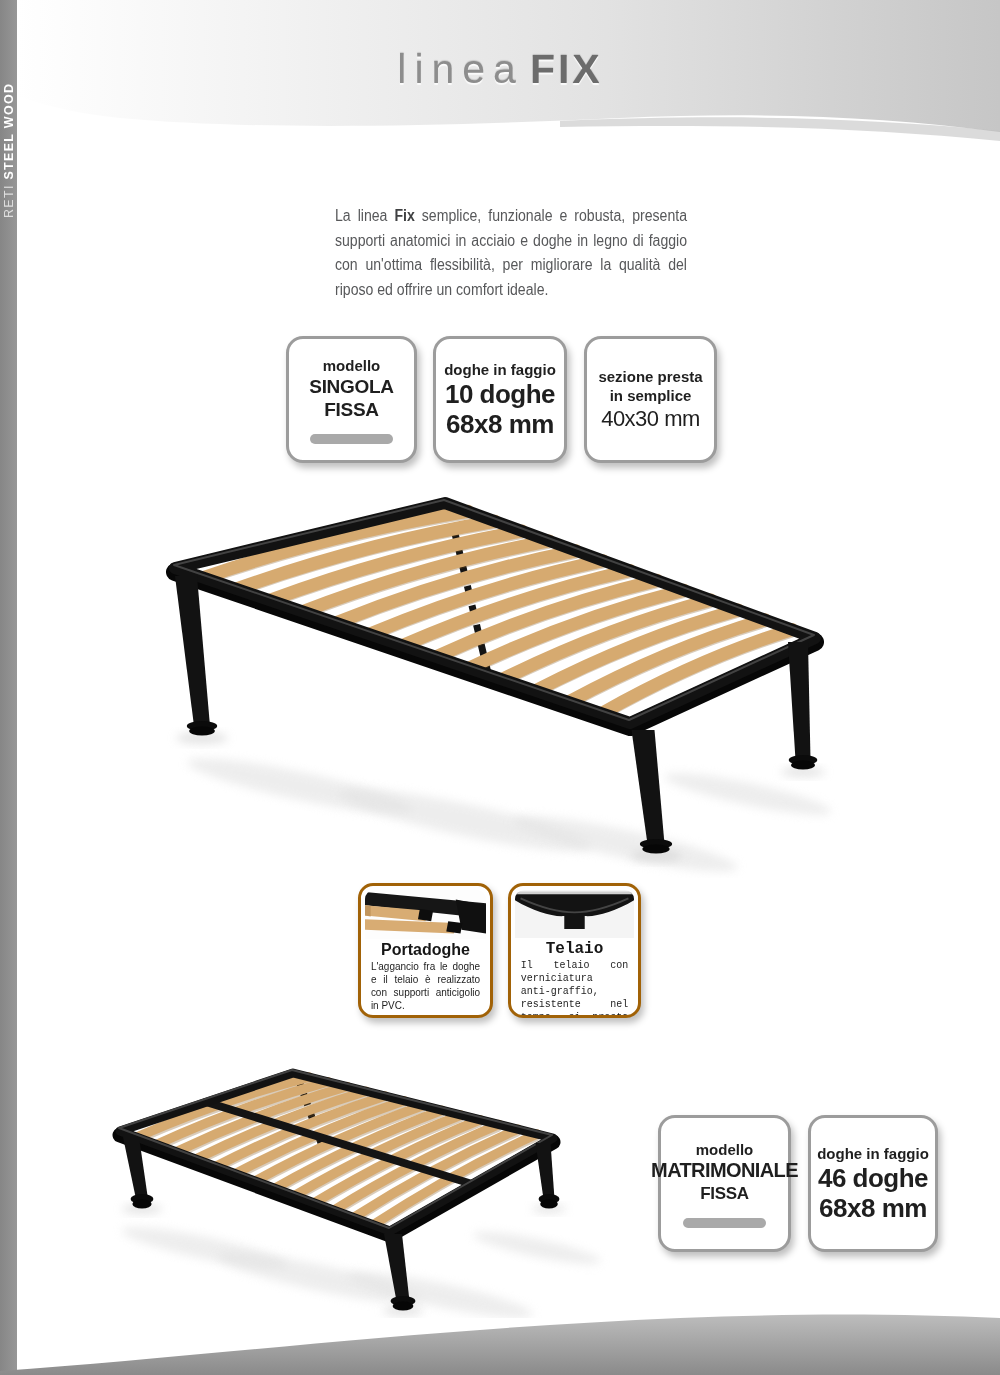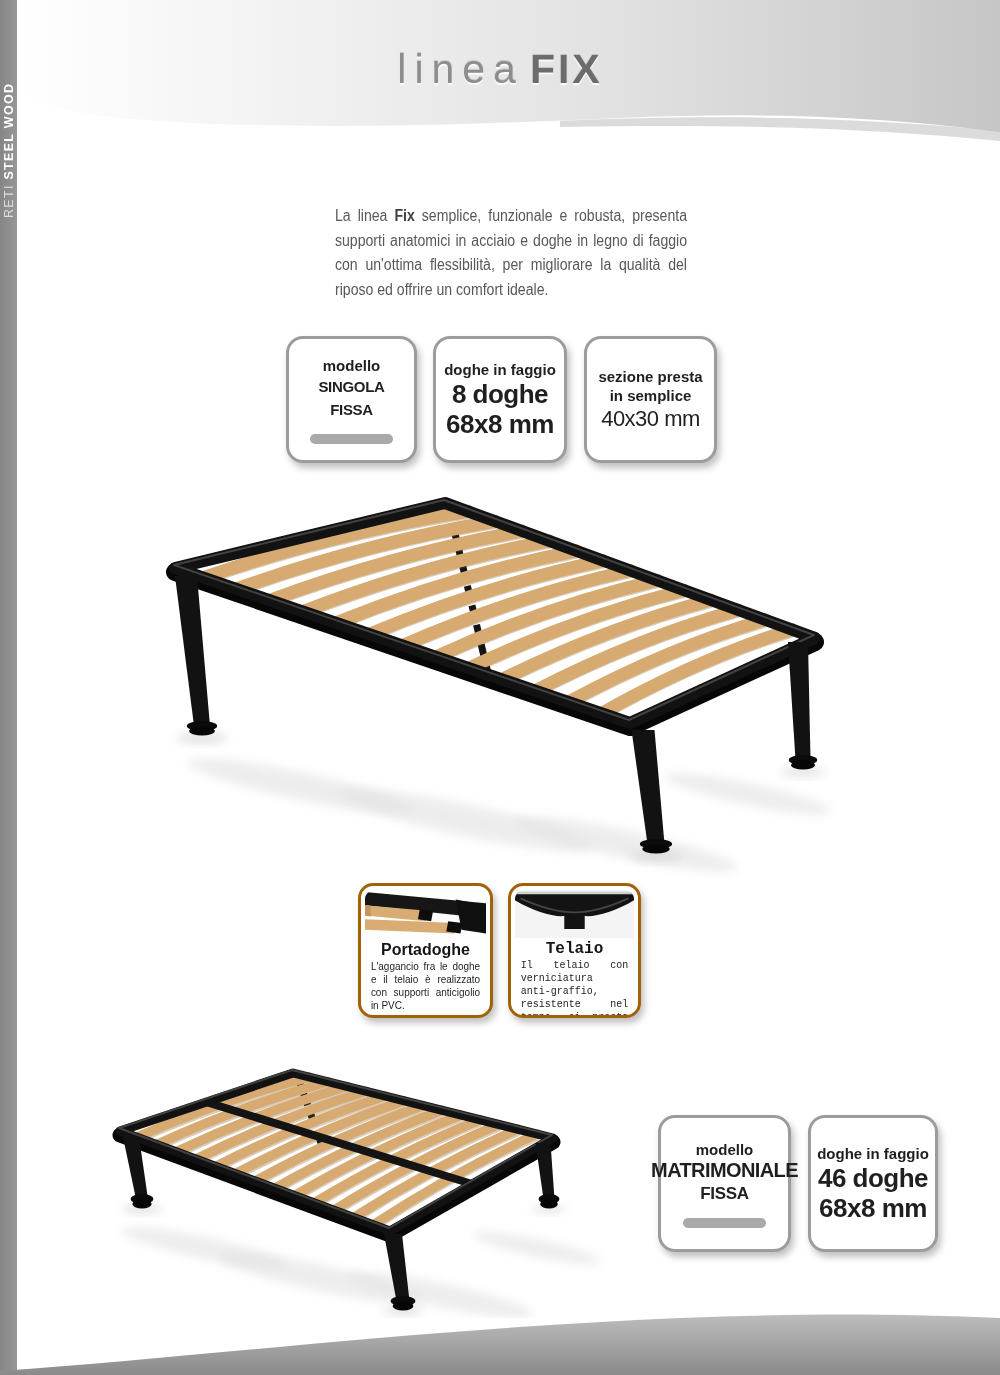--- a/index.html
+++ b/index.html
@@ -39,21 +39,21 @@
   .intro b { color:#3f4042; }
   
   .spec-card {
     position:absolute; background:#fff;
     border:3px solid #9c9c9c; border-radius:17px;
     box-shadow:3px 5px 7px rgba(0,0,0,.25);
     display:flex; flex-direction:column; align-items:center; justify-content:center;
     text-align:center; color:#1f1f1f;
   }
   .sc-label { font-size:15px; font-weight:bold; line-height:19px; }
-  .sc-mid   { font-size:15px; font-weight:bold; line-height:23px; letter-spacing:-0.3px; }
+  .sc-mid   { font-size:19px; font-weight:bold; line-height:23px; letter-spacing:-0.3px; }
   .sc-big   { font-size:26px; font-weight:bold; line-height:30px; letter-spacing:-0.5px; }
   .sc-big2  { font-size:22px; font-weight:normal; line-height:28px; letter-spacing:-0.5px; }
   .gray-pill { width:66%; height:10px; border-radius:5px; background:#a9a9a9; margin-top:13px; }
   #card-singola      { left:286px; top:336px; width:131px; height:127px; }
   #card-doghe13      { left:433px; top:336px; width:134px; height:127px; }
   #card-sezione      { left:584px; top:336px; width:133px; height:127px; }
   #card-matrimoniale { left:658px; top:1115px; width:133px; height:137px; }
   #card-doghe26      { left:808px; top:1115px; width:130px; height:137px; }
   
   .detail-card {
@@ -109,21 +109,21 @@
 
   <div id="card-singola" class="spec-card">
     <div class="sc-label">modello</div>
     <div class="sc-mid">SINGOLA</div>
     <div class="sc-mid">FISSA</div>
     <div class="gray-pill"></div>
   </div>
 
   <div id="card-doghe13" class="spec-card">
     <div class="sc-label">doghe in faggio</div>
-    <div class="sc-big">8 doghe</div>
+    <div class="sc-big">10 doghe</div>
     <div class="sc-big">68x8 mm</div>
   </div>
 
   <div id="card-sezione" class="spec-card">
     <div class="sc-label">sezione presta</div>
     <div class="sc-label">in semplice</div>
     <div class="sc-big2">40x30 mm</div>
   </div>
 
   <svg id="bed1-svg" class="bed-svg" width="720" height="390" viewBox="0 0 720 390">

